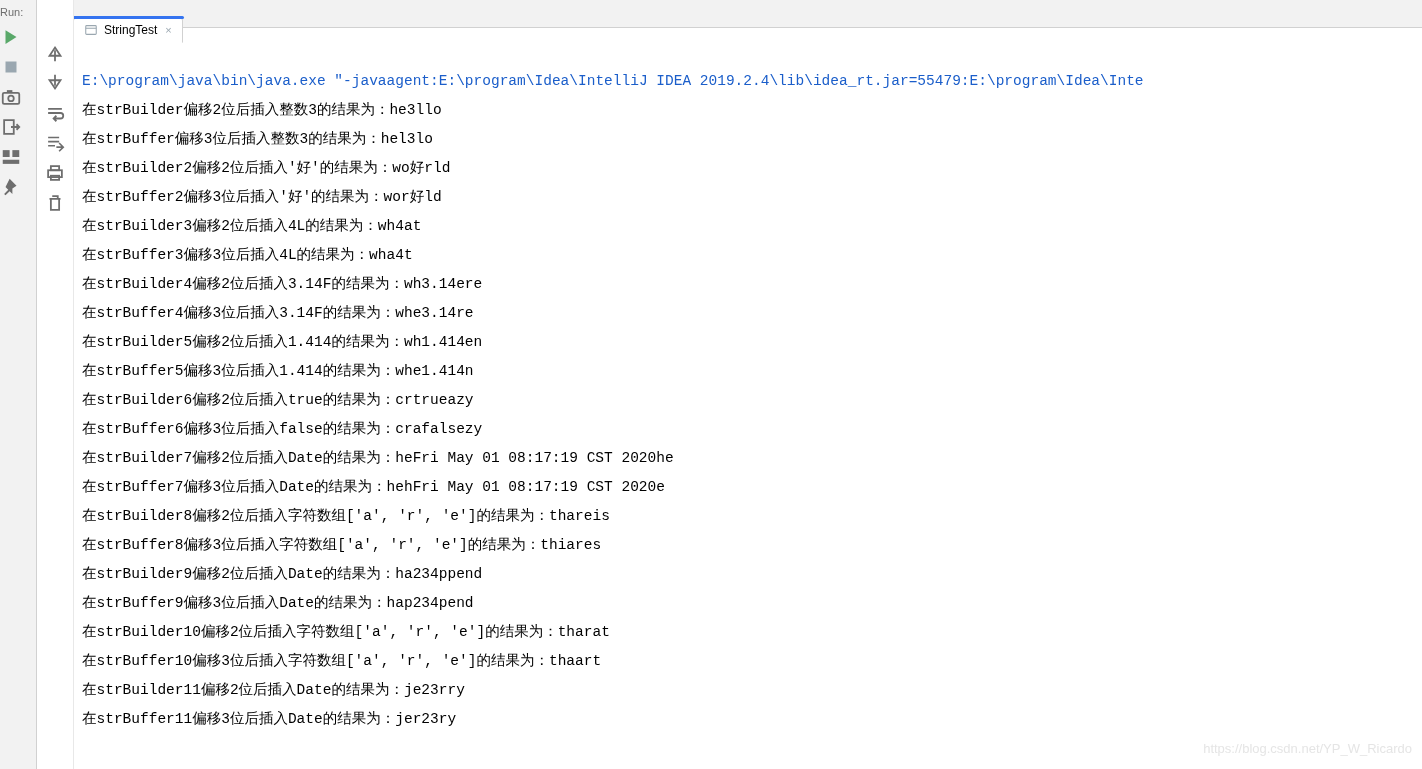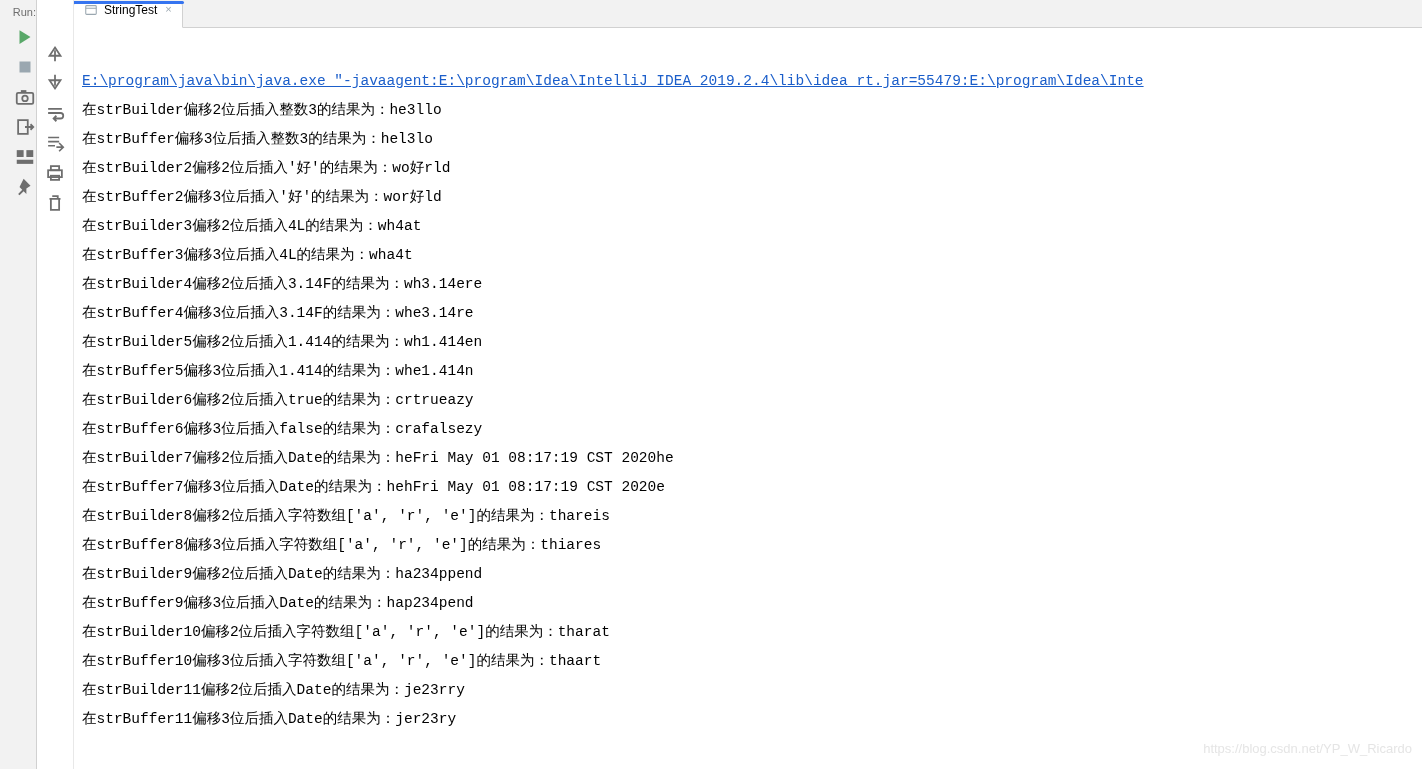--- a/index.html
+++ b/index.html
@@ -1,32 +1,32 @@
 <!DOCTYPE html>
 <html><head>
 <meta charset="utf-8">
 <style>
 * { margin: 0; padding: 0; box-sizing: border-box; }
 body { font-family: "Microsoft YaHei", "Segoe UI", sans-serif; font-size: 13px; background: #fff; color: #000; overflow: hidden; width: 1422px; height: 769px; }
 .container { display: flex; height: 100%; }
-.left-gutter { width: 37px; background: #f2f2f2; border-right: 1px solid #d1d1d1; display: flex; flex-direction: column; align-items: flex-end; padding-top: 6px; }
+.left-gutter { width: 37px; background: #f2f2f2; border-right: 1px solid #d1d1d1; display: flex; flex-direction: column; align-items: flex-start; padding-top: 6px; }
 .left-gutter .lbl { font-size: 11px; color: #6e6e6e; margin-bottom: 8px; }
 .left-gutter .icon { width: 22px; height: 22px; display: flex; align-items: center; justify-content: center; margin-bottom: 8px; color: #6e6e6e; cursor: pointer; }
 .second-gutter { width: 37px; background: #fff; display: flex; flex-direction: column; align-items: center; padding-top: 42px; border-right: 1px solid #e8e8e8; }
 .second-gutter .icon { width: 22px; height: 22px; display: flex; align-items: center; justify-content: center; margin-bottom: 8px; color: #6e6e6e; cursor: pointer; }
 .main { flex: 1; display: flex; flex-direction: column; overflow: hidden; }
 .tabbar { height: 28px; background: #f2f2f2; display: flex; align-items: flex-end; border-bottom: 1px solid #d1d1d1; }
-.tab { height: 26px; background: #fff; border: 1px solid #d1d1d1; border-bottom: none; padding: 0 10px; display: flex; border-radius: 4px 4px 0 0; margin-left: -1px; position: relative; top: 1px; }
+.tab { height: 26px; background: #fff; border: 1px solid #d1d1d1; border-bottom: none; padding: 0 10px; display: flex; align-items: center; border-radius: 4px 4px 0 0; margin-left: -1px; position: relative; top: 16px; }
 .tab.active { border-bottom: 1px solid #fff; }
 .tab .underline { position: absolute; top: -2px; left: -8px; right: -2px; height: 3px; background: #3574f0; border-radius: 2px; }
 .tab-icon { width: 14px; height: 14px; margin-right: 6px; color: #9aa7b0; }
 .tab-label { font-size: 12px; color: #000; }
 .tab-close { margin-left: 8px; color: #9aa7b0; font-size: 11px; cursor: pointer; }
 .console { flex: 1; padding: 10px 8px; font-family: Consolas, "Courier New", monospace; font-size: 14.5px; line-height: 29px; overflow: hidden; white-space: pre; color: #000; position: relative; }
-.console .cmd { color: #1b5eca; text-decoration: underline; }
+.console .cmd { color: #1b5eca; }
 .watermark { position: absolute; bottom: 6px; right: 10px; color: #e5e5e5; font-size: 13px; font-family: Arial, sans-serif; margin-top: 10px; }
 svg { width: 100%; height: 100%; }
 </style>
 </head>
 <body>
 
 <div class="container">
   <div class="left-gutter">
     <div class="lbl">Run:</div>
     <div class="icon">

